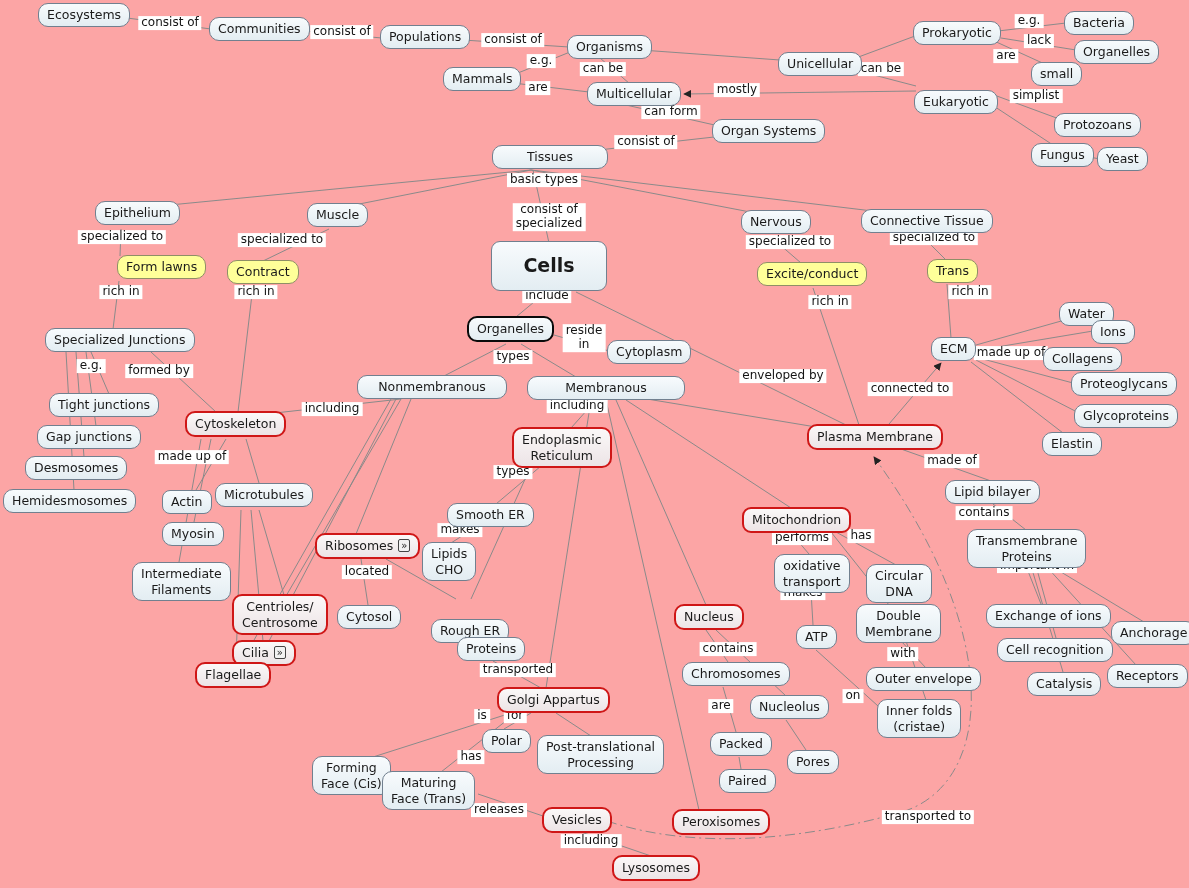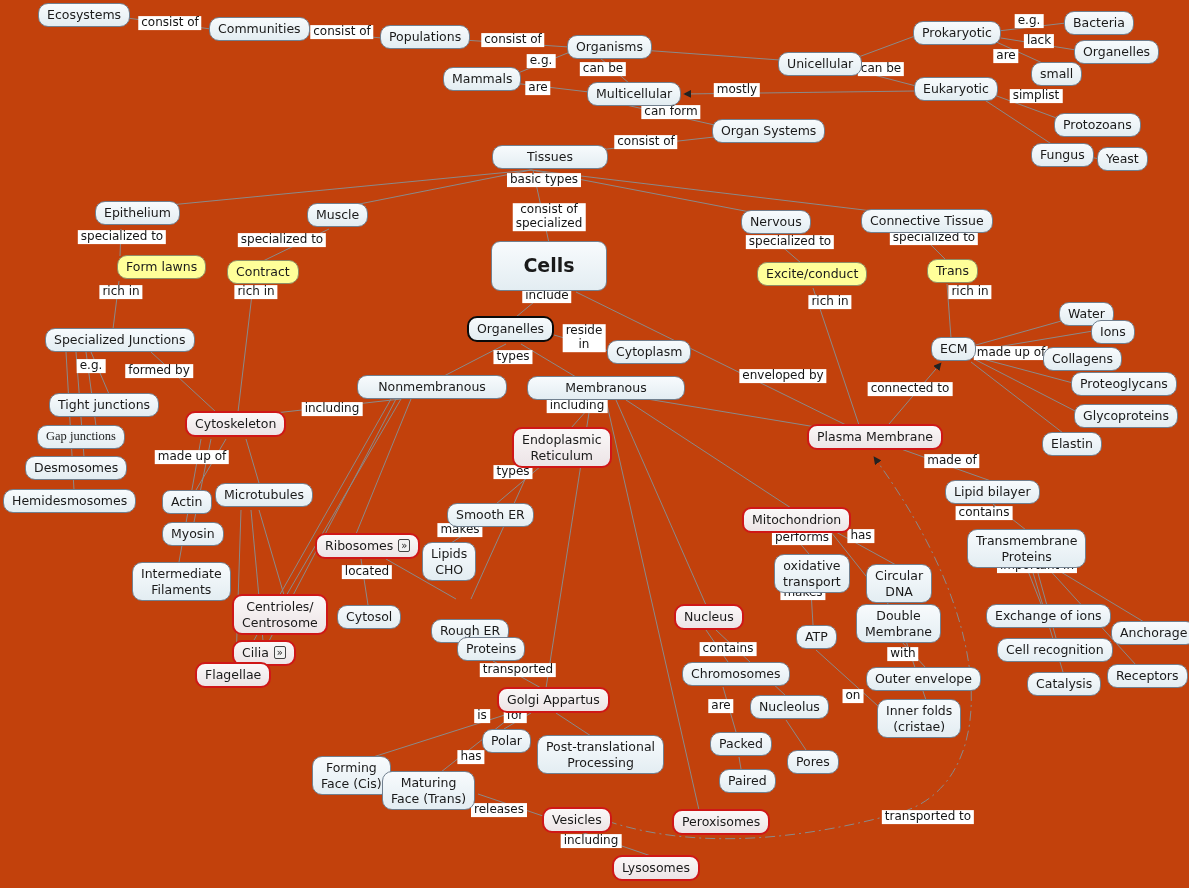--- a/index.html
+++ b/index.html
@@ -1,16 +1,16 @@
 <!DOCTYPE html>
 <html><head>
 <meta charset="utf-8">
 <style>
   html,body{margin:0;padding:0;background:#fff;font-family:"DejaVu Sans","Liberation Sans",sans-serif;}
-  #stage{position:relative;width:1189px;height:888px;background:#c2410c;overflow:hidden;}
+  #stage{position:relative;width:1189px;height:888px;background:#fca5a5;overflow:hidden;}
   #edge-layer{position:absolute;left:0;top:0;z-index:0;pointer-events:none;}
   .node{
     position:absolute;box-sizing:border-box;z-index:2;
     background:linear-gradient(180deg,#f8fbfd 0%,#e3edf2 100%);
     border:1px solid #71808f;border-radius:10px;
     padding:3px 8px;font-size:12.5px;color:#1a1a1a;
     text-align:center;white-space:pre-line;line-height:1.25;
   }
   .node.red{border:2px solid #cf1717;background:linear-gradient(180deg,#fbf8f8 0%,#ece4e6 100%);}
   .node.yellow{background:#ffff99;border:1px solid #8f8f66;}
@@ -140,42 +140,42 @@
     <div class="node" style="left: 209px; top: 17px;"><span>Communities</span></div>
     <div class="node" style="left: 380px; top: 25px;"><span>Populations</span></div>
     <div class="node" style="left: 567px; top: 35px;"><span>Organisms</span></div>
     <div class="node" style="left: 443px; top: 67px;"><span>Mammals</span></div>
     <div class="node" style="left: 587px; top: 82px;"><span>Multicellular</span></div>
     <div class="node" style="left: 778px; top: 52px;"><span>Unicellular</span></div>
     <div class="node" style="left: 913px; top: 21px;"><span>Prokaryotic</span></div>
     <div class="node" style="left: 1064px; top: 11px;"><span>Bacteria</span></div>
     <div class="node" style="left: 1074px; top: 40px;"><span>Organelles</span></div>
     <div class="node" style="left: 1031px; top: 62px;"><span>small</span></div>
-    <div class="node" style="left: 914px; top: 77px; border-radius: 10px;"><span>Eukaryotic</span></div>
+    <div class="node" style="left: 914px; top: 90px; border-radius: 10px;"><span>Eukaryotic</span></div>
     <div class="node" style="left: 1054px; top: 113px;"><span>Protozoans</span></div>
     <div class="node" style="left: 1031px; top: 143px;"><span>Fungus</span></div>
     <div class="node" style="left: 1097px; top: 147px;"><span>Yeast</span></div>
     <div class="node" style="left: 712px; top: 119px;"><span>Organ Systems</span></div>
     <div class="node" style="left: 492px; top: 145px; min-width: 116px;"><span>Tissues</span></div>
     <div class="node" style="left: 95px; top: 201px;"><span>Epithelium</span></div>
     <div class="node" style="left: 307px; top: 203px;"><span>Muscle</span></div>
     <div class="node" style="left: 741px; top: 210px;"><span>Nervous</span></div>
     <div class="node" style="left: 861px; top: 209px;"><span>Connective Tissue</span></div>
     <div class="node yellow" style="left: 85px; top: 255px; margin-left: 32px;"><span>Form lawns</span></div>
     <div class="node yellow" style="left: 227px; top: 260px;"><span>Contract</span></div>
     <div class="node yellow" style="left: 757px; top: 262px;"><span>Excite/conduct</span></div>
     <div class="node yellow" style="left: 927px; top: 259px;"><span>Trans</span></div>
     <div class="node title" style="left: 491px; top: 241px; min-width: 116px;"><span>Cells</span></div>
     <div class="node black" style="left: 467px; top: 316px;"><span>Organelles</span></div>
     <div class="node" style="left: 607px; top: 340px;"><span>Cytoplasm</span></div>
     <div class="node" style="left: 45px; top: 328px;"><span>Specialized Junctions</span></div>
     <div class="node" style="left: 357px; top: 375px; min-width: 150px;"><span>Nonmembranous</span></div>
     <div class="node" style="left: 527px; top: 376px; min-width: 158px;"><span>Membranous</span></div>
     <div class="node" style="left: 49px; top: 393px;"><span>Tight junctions</span></div>
-    <div class="node" style="left: 37px; top: 425px; font-family: Liberation Serif, serif;"><span>Gap junctions</span></div>
+    <div class="node" style="left: 37px; top: 425px;"><span>Gap junctions</span></div>
     <div class="node" style="left: 25px; top: 456px;"><span>Desmosomes</span></div>
     <div class="node" style="left: 3px; top: 489px;"><span>Hemidesmosomes</span></div>
     <div class="node red" style="left: 185px; top: 411px;"><span>Cytoskeleton</span></div>
     <div class="node" style="left: 215px; top: 483px;"><span>Microtubules</span></div>
     <div class="node" style="left: 162px; top: 490px; border-radius: 8px;"><span>Actin</span></div>
     <div class="node" style="left: 162px; top: 522px;"><span>Myosin</span></div>
     <div class="node" style="left: 132px; top: 562px;"><span>Intermediate
 Filaments</span></div>
     <div class="node red" style="left: 315px; top: 533px;"><span>Ribosomes</span><span class="badge">»</span></div>
     <div class="node" style="left: 337px; top: 605px;"><span>Cytosol</span></div>

